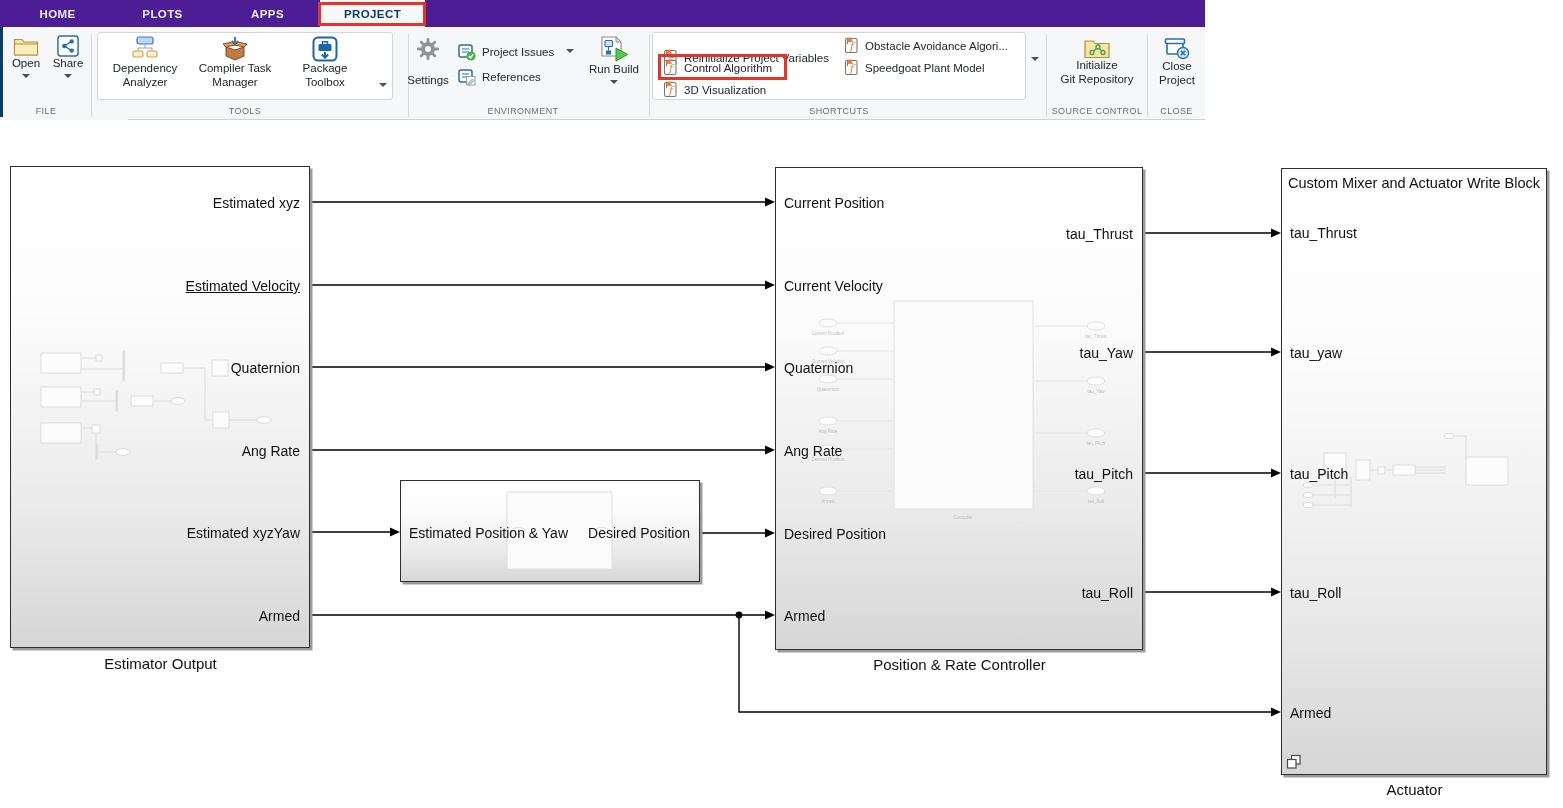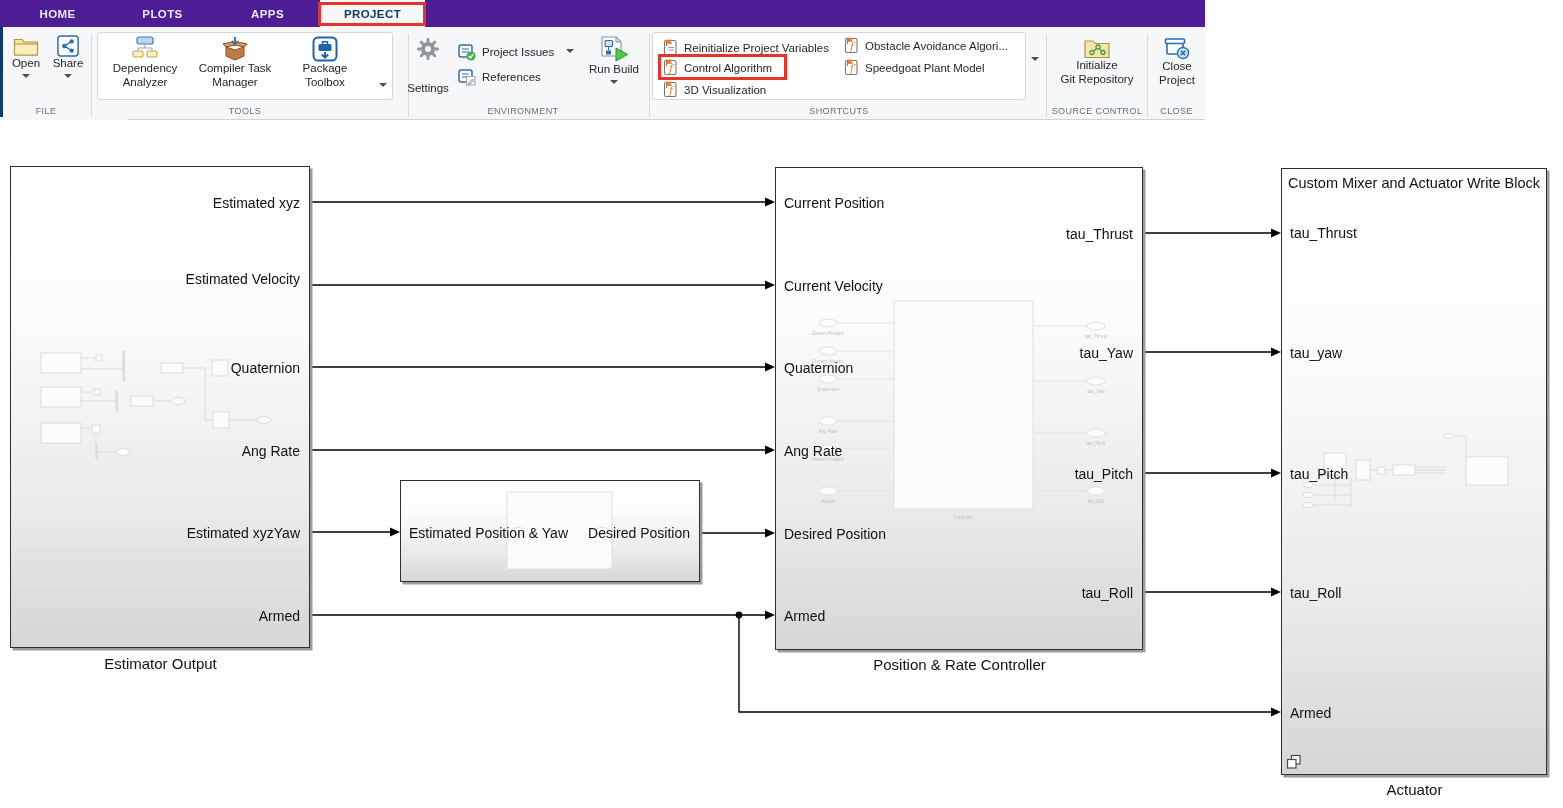--- a/index.html
+++ b/index.html
@@ -120,21 +120,21 @@
         <rect x="11.6" y="2" width="2.8" height="5" rx="1.2" transform="rotate(90 13 13)"></rect>
         <rect x="11.6" y="2" width="2.8" height="5" rx="1.2" transform="rotate(135 13 13)"></rect>
         <rect x="11.6" y="2" width="2.8" height="5" rx="1.2" transform="rotate(180 13 13)"></rect>
         <rect x="11.6" y="2" width="2.8" height="5" rx="1.2" transform="rotate(225 13 13)"></rect>
         <rect x="11.6" y="2" width="2.8" height="5" rx="1.2" transform="rotate(270 13 13)"></rect>
         <rect x="11.6" y="2" width="2.8" height="5" rx="1.2" transform="rotate(315 13 13)"></rect>
         <circle cx="13" cy="13" r="7"></circle>
       </g>
       <circle cx="13" cy="13" r="3" fill="#f6f7f8"></circle>
     </svg>
-    <span class="lbl" style="margin-top:20px;">Settings</span>
+    <span class="lbl" style="margin-top:12px;">Settings</span>
   </div>
   <div class="rowbtn" style="left:458px;top:16px;">
     <svg width="18" height="18" viewBox="0 0 18 18">
       <rect x="1" y="2" width="13" height="12" rx="2" fill="#ffffff" stroke="#2a6fae" stroke-width="1.5"></rect>
       <path d="M4 6 h7 M4 9 h7" stroke="#2a6fae" stroke-width="1"></path>
       <circle cx="13" cy="13" r="4.6" fill="#4caf50"></circle>
       <path d="M10.9 13 l1.6 1.8 2.7 -3.4" stroke="#ffffff" stroke-width="1.4" fill="none"></path>
     </svg>
     <span class="lbl">Project Issues</span>
   </div>
@@ -158,21 +158,21 @@
       <path d="M17 13 L28.5 19.5 L17 26 Z" fill="#57c84d" stroke="#2f8f2f" stroke-width="1"></path>
     </svg>
     <span class="lbl">Run Build</span>
     <div class="caret" style="margin-top:3px;"></div>
   </div>
   <div class="seclabel" style="left:420px;width:206px;">ENVIRONMENT</div>
   <div class="vdiv" style="left:649px;"></div>
 
   <div class="panel" style="left:652px;width:374px;"></div>
 
-  <div class="rowbtn" style="left:662px;top:12px;">
+  <div class="rowbtn" style="left:662px;top:22px;">
     <svg width="16" height="17" viewBox="0 0 16 17">
       <rect x="2.5" y="1.5" width="11.5" height="14" rx="1.5" fill="#ffffff" stroke="#777777" stroke-width="1.1"></rect>
       <path d="M6.5 8.5 h5.5 M6.5 11 h5.5" stroke="#999999" stroke-width="1"></path>
       <path d="M4.5 0.8 v6.4" stroke="#c96a2d" stroke-width="1.1"></path>
       <path d="M4.5 1 h5.2 l-1.6 1.7 1.6 1.7 h-5.2 z" fill="#e8803c" stroke="#c96a2d" stroke-width="0.6"></path>
     </svg>
     <span class="lbl">Reinitialize Project Variables</span>
   </div>
   <div class="rowbtn" style="left:662px;top:32px;">
     <svg width="16" height="17" viewBox="0 0 16 17">
@@ -302,21 +302,21 @@
         <ellipse cx="228" cy="75" rx="7" ry="3.5"></ellipse>
         <rect x="5" y="78" width="40" height="20"></rect>
         <rect x="56" y="80" width="8" height="8"></rect>
         <path d="M45 83 h11 M60 88 v14" fill="none"></path>
         <rect x="60" y="100" width="1.6" height="14" fill="#dcdcdc"></rect>
         <path d="M62 107 h18" fill="none"></path>
         <ellipse cx="87" cy="107" rx="7" ry="3.5"></ellipse>
       </g>
     </svg>
     <span class="pout" style="top:36px;">Estimated xyz</span>
-    <span class="pout" style="top:112px;">Estimated Velocity</span>
+    <span class="pout" style="top:119px;text-decoration:underline;">Estimated Velocity</span>
     <span class="pout" style="top:201px;">Quaternion</span>
     <span class="pout" style="top:284px;">Ang Rate</span>
     <span class="pout" style="top:366px;">Estimated xyzYaw</span>
     <span class="pout" style="top:449px;">Armed</span>
   </div>
   <div class="bname" style="left:10px;top:535px;width:301px;">Estimator Output</div>
 
   <div class="sblock" style="left:400px;top:360px;width:300px;height:102px;">
     <svg class="ghost" style="left:105px;top:10px;" width="110" height="80" viewBox="0 0 110 80">
       <rect x="1" y="1" width="105" height="77" fill="#fbfbfb" stroke="#dedede"></rect>

